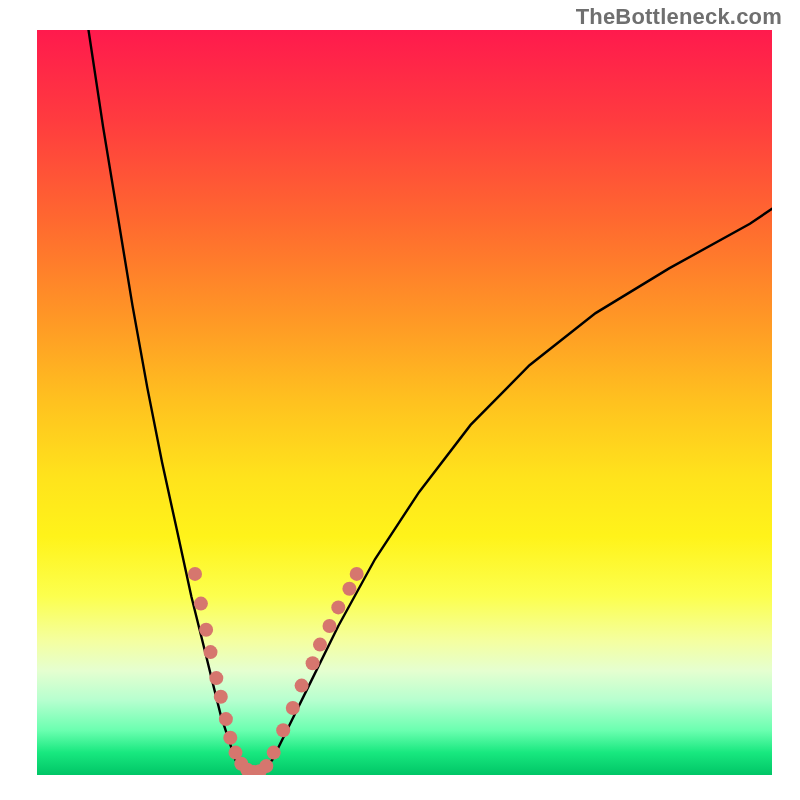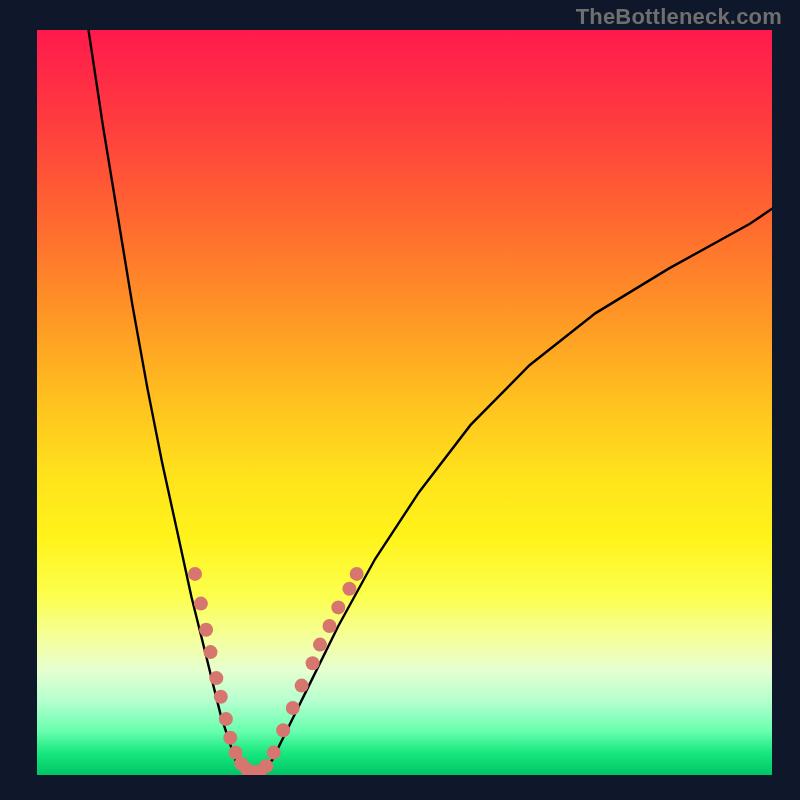--- a/index.html
+++ b/index.html
@@ -1,16 +1,16 @@
 <!DOCTYPE html>
 <html><head>
 <meta charset="utf-8">
 <style>
   html,body{margin:0;padding:0;width:800px;height:800px;background:#000;overflow:hidden;font-family:Arial,Helvetica,sans-serif}
-  .frame{position:absolute;left:0;top:0;width:800px;height:800px;background:#0f172a}
+  .frame{position:absolute;left:0;top:0;width:800px;height:800px;background:#ffffff}
   .plot{position:absolute;left:37px;top:30px;width:735px;height:745px;
         background:linear-gradient(to bottom,
           #ff1a4d 0%,
           #ff3b3f 12%,
           #ff6a2f 26%,
           #ff9526 38%,
           #ffc21f 50%,
           #ffe31c 60%,
           #fff31a 68%,
           #fcff4e 76%,

